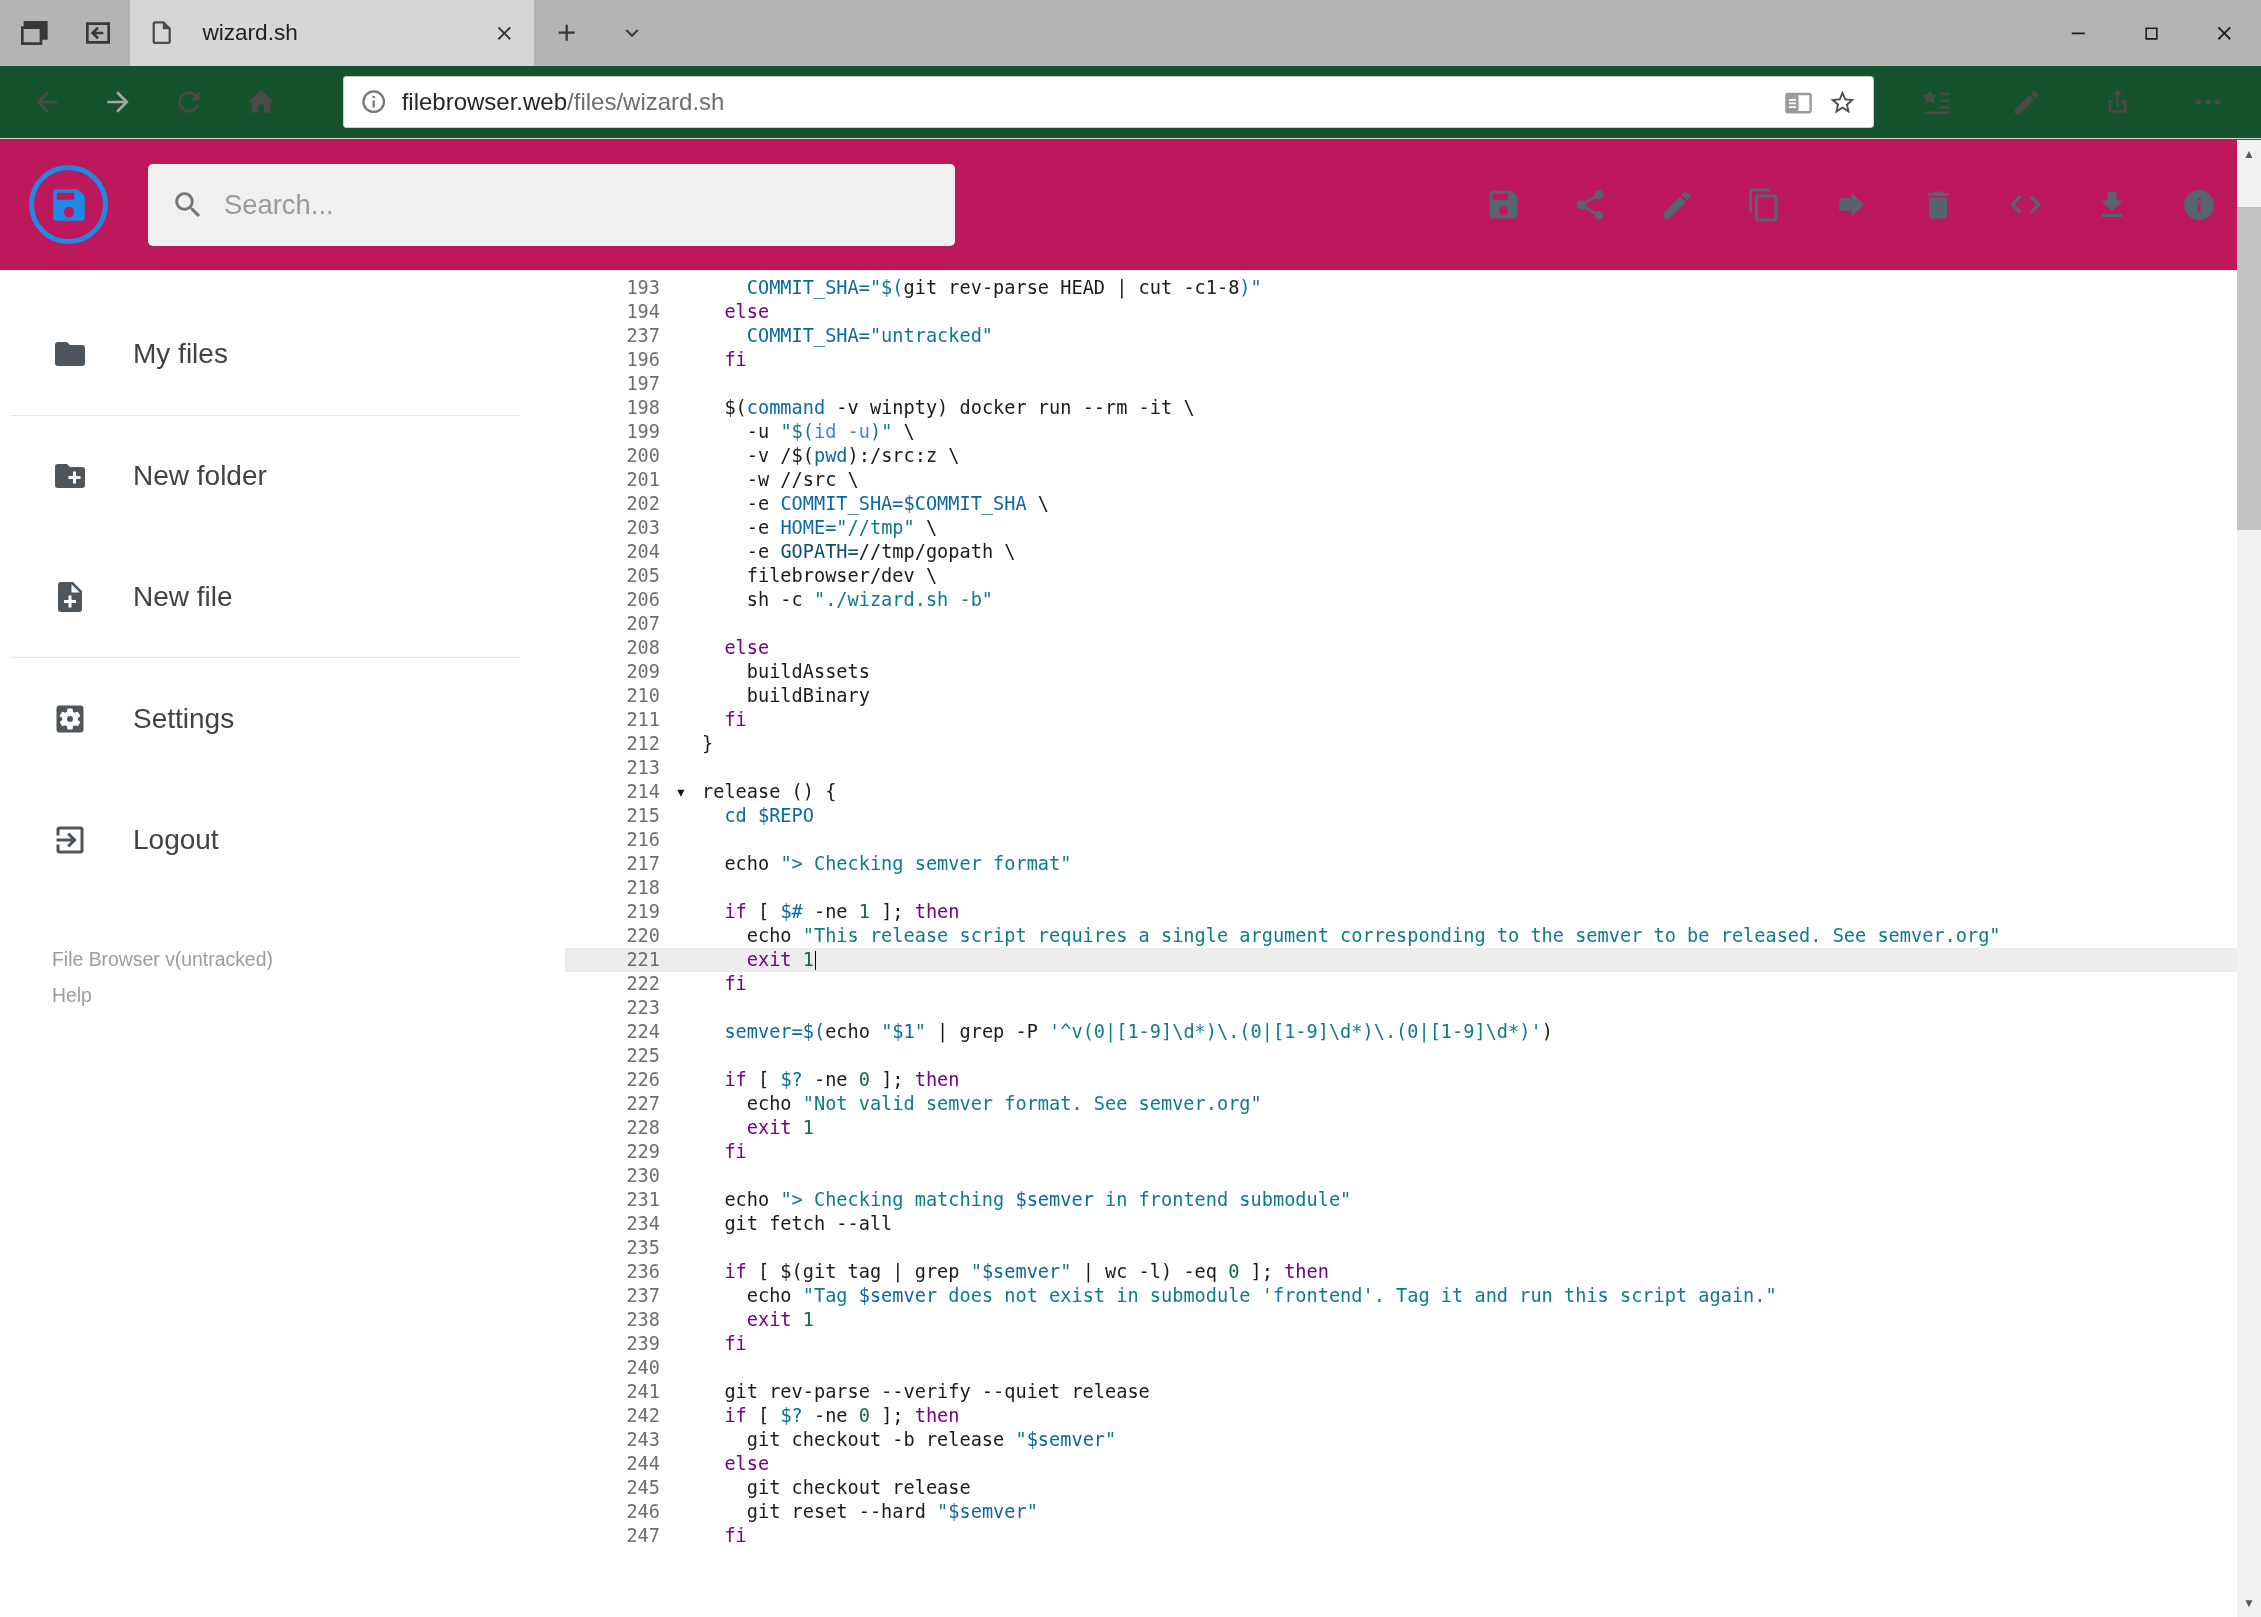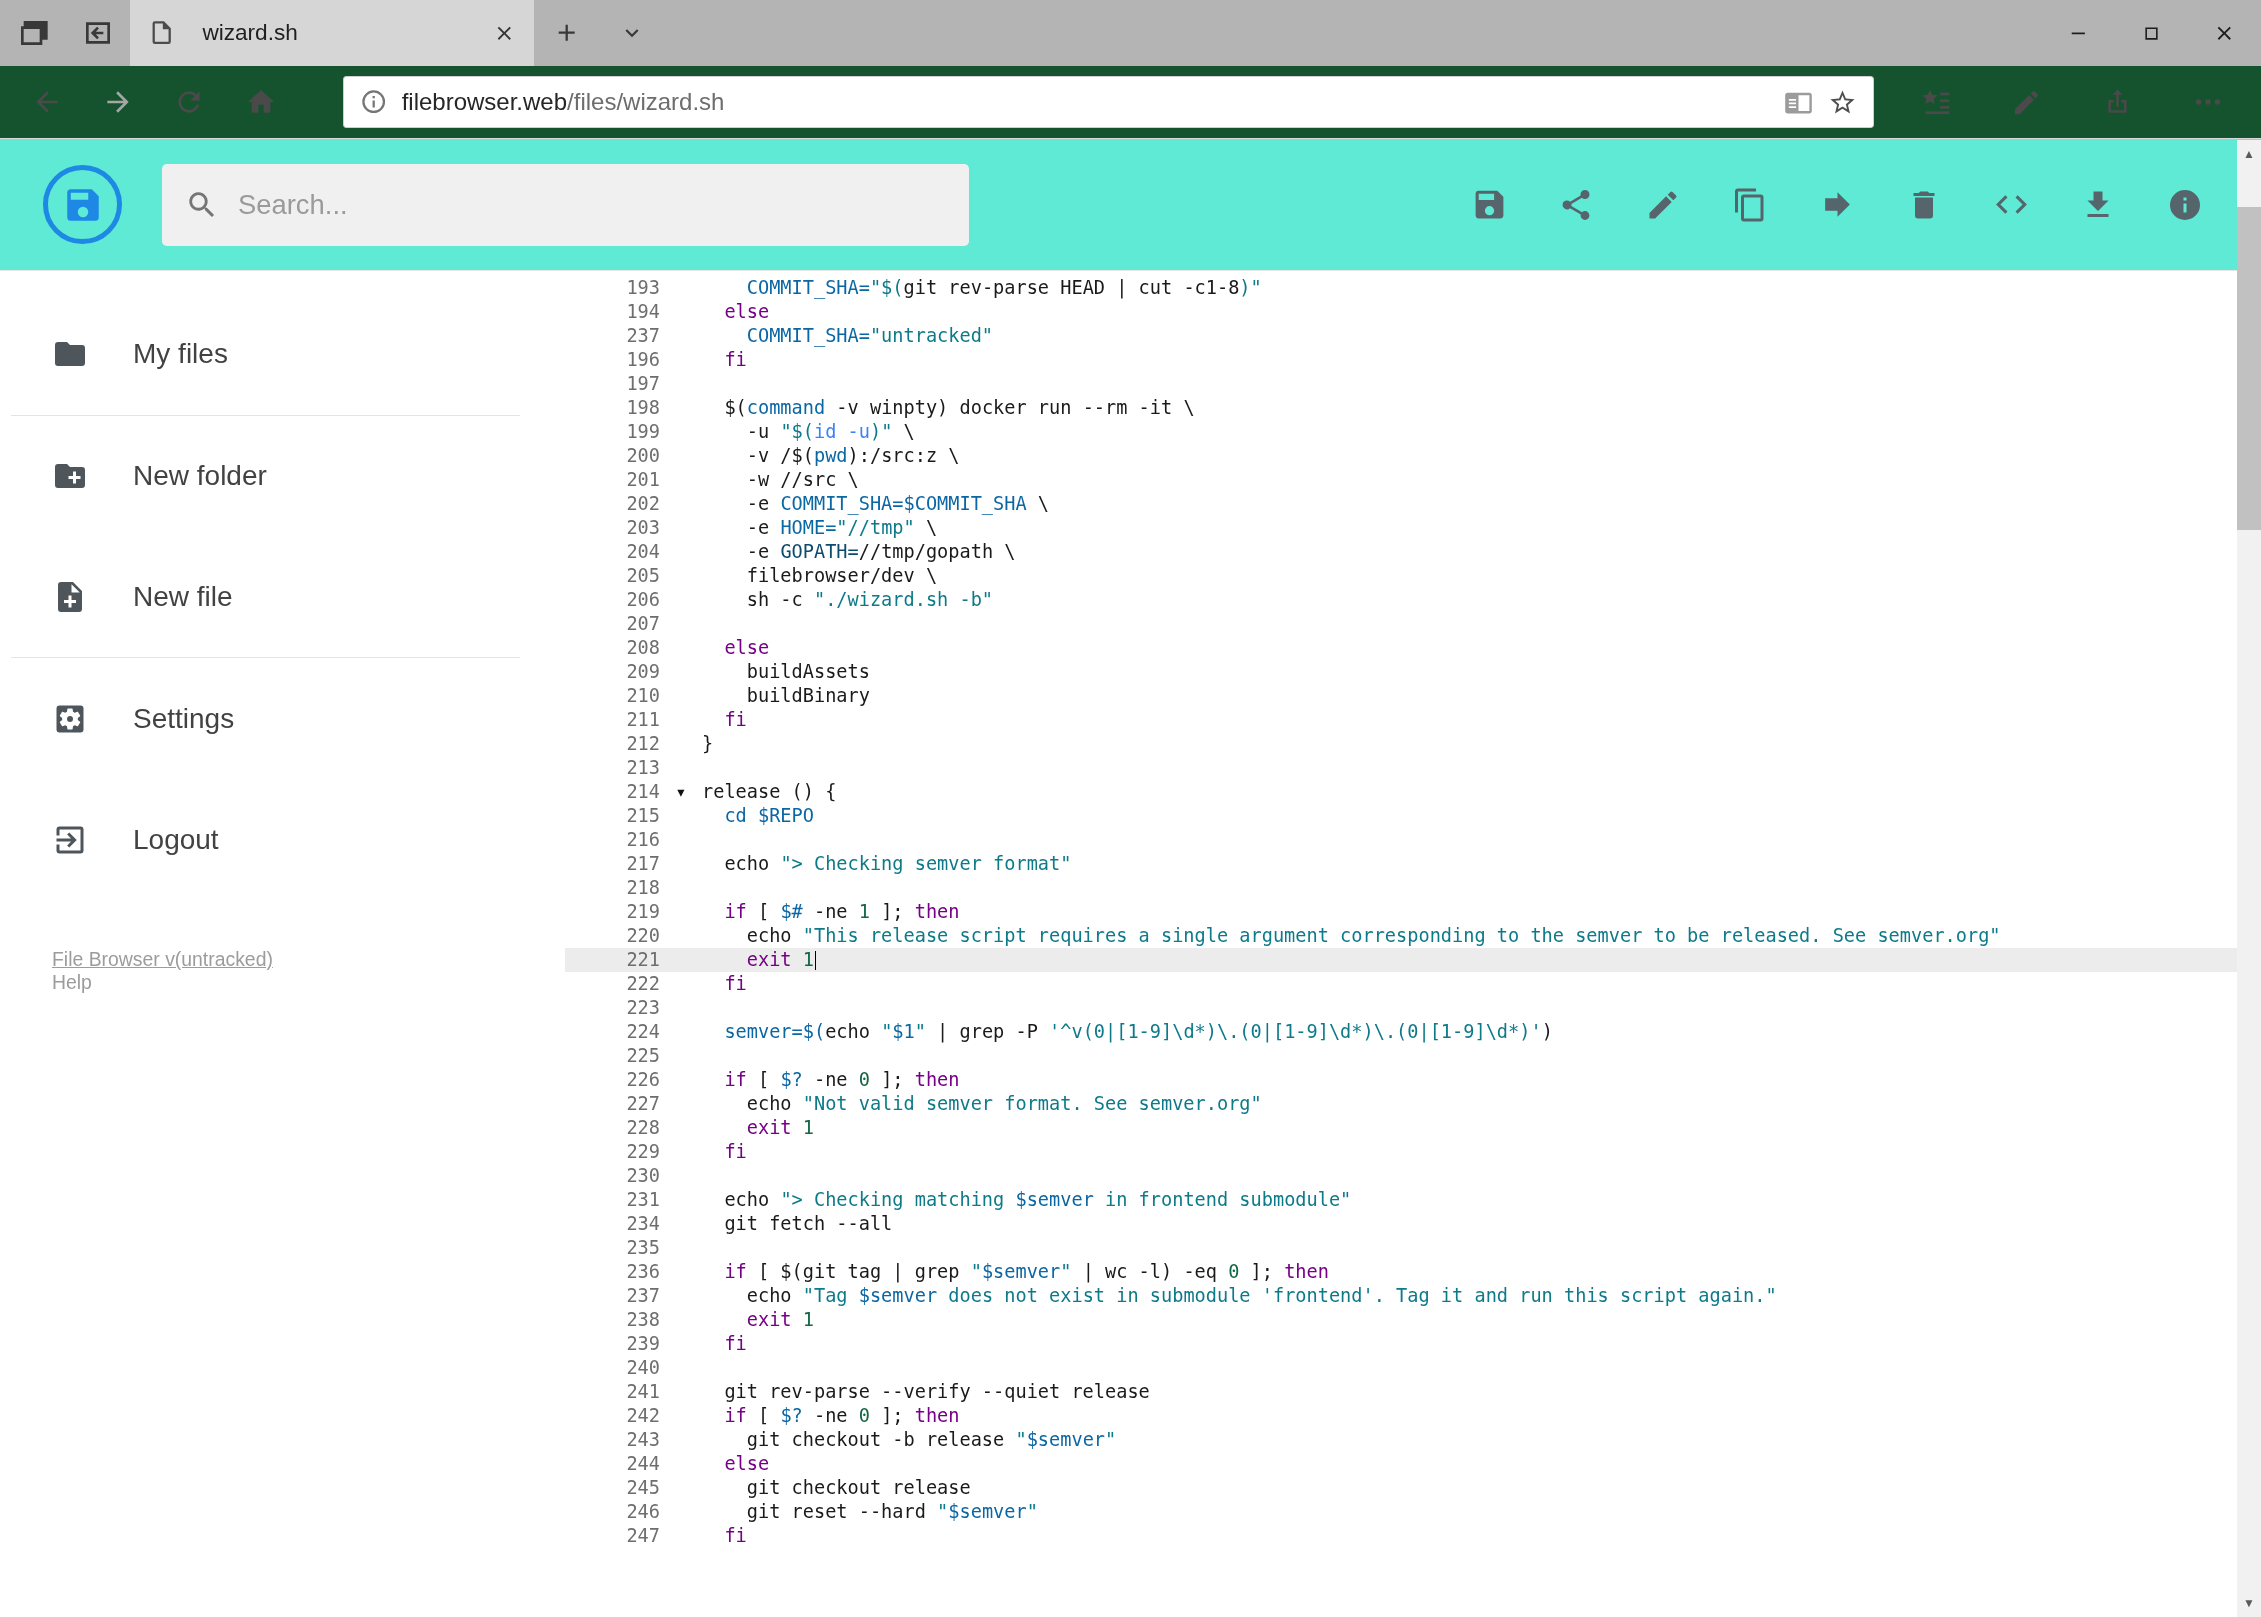--- a/index.html
+++ b/index.html
@@ -23,37 +23,37 @@
   .addressbar { margin-left:45px; width:1531px; height:52px; background:#fff; border:0.8px solid #cfcfcf; border-radius:3.2px; display:flex; align-items:center; padding:0 16px; gap:14.5px; }
   .url { font-size:24px; color:#262626; flex:1; white-space:nowrap; overflow:hidden; }
   .url .path { color:#6d6d6d; }
   .addr-ic { color:#767676; }
   .addr-ic.dim { color:#9b9b9b; }
   .addr-ic.star { color:#4f4f4f; }
   .nav-right { margin-left:auto; display:flex; gap:14.5px; }
   .nav-right .nav-btn { width:73px; }
 
   
-  .appheader { height:132px; background:#5eead4; border-bottom:0.8px solid #e6e6e6; display:flex; align-items:center; padding:0 43px; }
+  .appheader { height:132px; background:#be185d; border-bottom:0.8px solid #e6e6e6; display:flex; align-items:center; padding:0 29px; }
   .logo { width:79px; height:79px; border:5.7px solid #1e88e5; border-radius:50%; display:flex; align-items:center; justify-content:center; color:#1e88e5; flex:none; }
   .search { margin-left:40px; width:807px; height:82px; background:#f0f0f0; border-radius:4.8px; display:flex; align-items:center; padding:0 22.6px; gap:19.4px; }
   .search input { border:none; background:transparent; outline:none; font-family:"Liberation Sans",sans-serif; font-size:27.4px; color:#444; width:100%; }
   .search input::placeholder { color:#9a9a9a; }
   .search .mag { color:#757575; }
   .toolbar { margin-left:auto; display:flex; align-items:center; gap:21px; }
   .tool-btn { width:66px; height:66px; display:flex; align-items:center; justify-content:center; color:#56646c; cursor:pointer; }
 
   
   .content { display:flex; height:1346px; }
   .sidebar { width:565px; flex:none; padding-top:22.6px; }
   .sb-item { height:121px; display:flex; align-items:center; padding-left:52px; gap:45px; color:#424242; font-size:28px; cursor:pointer; }
   .sb-item .sb-ic { color:#4e565c; }
   .sb-divider { height:0.8px; background:#e4e4e4; margin-left:11.3px; width:509px; }
   .sb-footer { padding:48px 0 0 52px; color:#9c9c9c; font-size:19.4px; }
-  .sb-footer .ver { display:block; margin-bottom:0;text-decoration:underline; }
+  .sb-footer .ver { display:block; margin-bottom:13px; }
 
   
   .editor { flex:1; overflow:hidden; padding-top:4.8px; font-family:"DejaVu Sans Mono", monospace; font-size:18.6px; }
   .cm-row { display:flex; height:24px; line-height:24px; white-space:pre; }
   .cm-row.active { background:#ececec; }
   .ln { width:95px; flex:none; text-align:right; color:#6e6e6e; }
   .fold { width:42px; flex:none; text-align:center; color:#111; font-size:14.5px; font-family:"Liberation Sans",sans-serif; }
   .codeline { flex:none; white-space:pre; }
   .caret { display:inline-block; width:1.6px; height:19.4px; background:#000; vertical-align:middle; margin-left:0.8px; }
 

